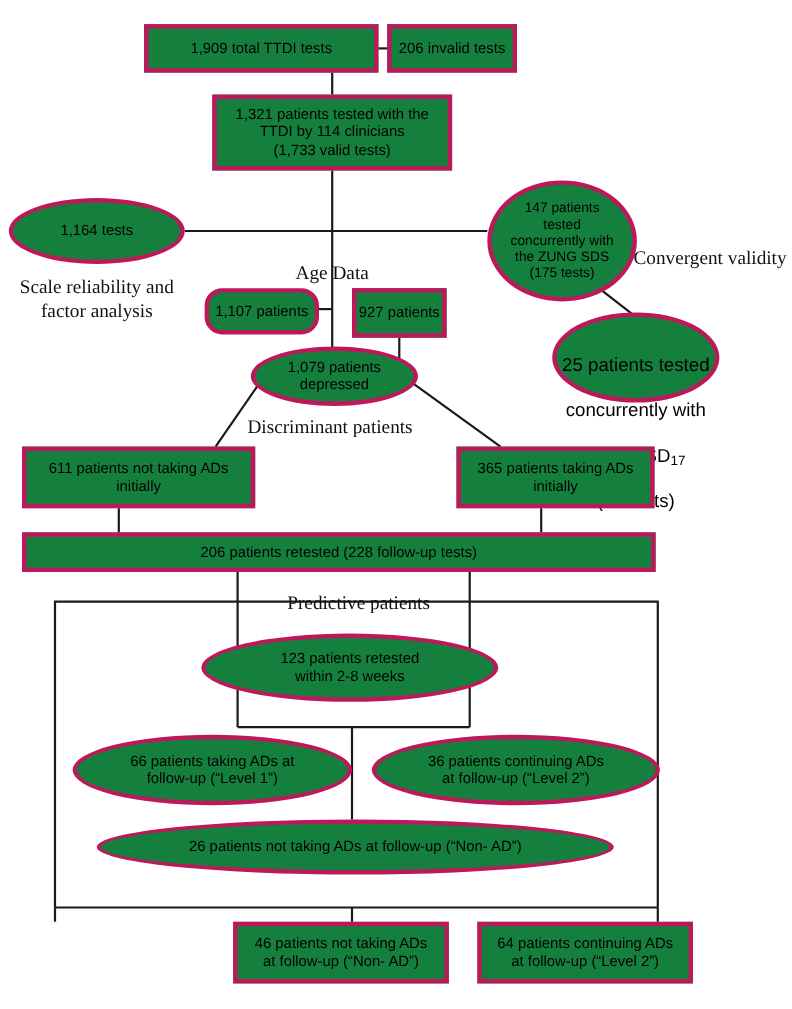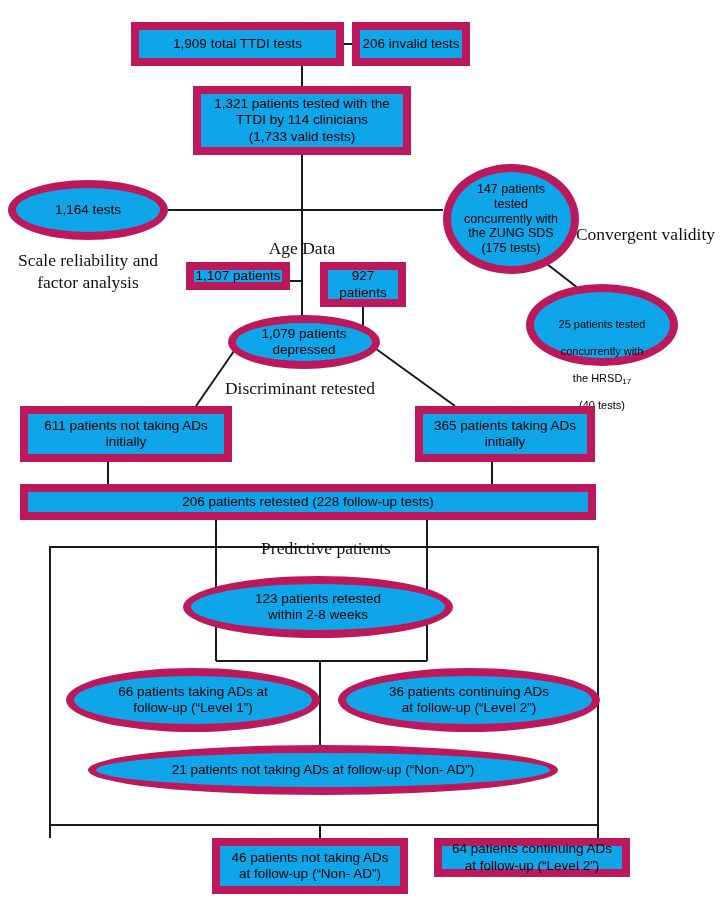--- a/index.html
+++ b/index.html
@@ -13,22 +13,22 @@
     overflow: hidden;
   }
   #diagram {
     position: absolute;
     left: 0; top: 0;
     width: 720px; height: 917px;
   }
   .node {
     position: absolute;
     box-sizing: border-box;
-    background: #0ea5e9;
-    border: 8px solid #be185d;
+    background: #15803d;
+    border: 4px solid #be185d;
     display: flex;
     align-items: center;
     justify-content: center;
     text-align: center;
     font-family: "Liberation Sans", sans-serif;
     font-size: 13.5px;
     line-height: 1.22;
     color: #000;
     white-space: pre-line;
   }
@@ -105,59 +105,59 @@
 factor analysis</div>
 
   <div class="node ellipse" style="left:443px; top:164px; width:136px; height:110px; font-size:12.5px; line-height:1.18;">147 patients
 tested
 concurrently with
 the  ZUNG SDS
 (175 tests)</div>
 
   <div class="label" style="left:573px; top:224px; width:145px;">Convergent validity</div>
 
-  <div class="node ellipse" style="left:526px; top:284px; width:152px; height:82px; font-size:11px; line-height:1.22; display:block; padding-top:13px;">
+  <div class="node ellipse" style="left:502px; top:284px; width:152px; height:82px; font-size:17px; line-height:1.22; display:block; padding-top:13px;">
     <div>25 patients tested</div>
     <div>concurrently with</div>
     <div><span>the HRSD</span><sub>17</sub></div>
     <div>(40 tests)</div>
   </div>
 
   <div class="label" style="left:232px; top:238px; width:140px;">Age Data</div>
 
-  <div class="node box" style="left:186px; top:262px; width:104px; height:28px;">1,107 patients</div>
+  <div class="node box" style="left:186px; top:262px; width:104px; height:42px;border-radius:16px;">1,107 patients</div>
 
   <div class="node box" style="left:320px; top:262px; width:86px; height:45px;">927 patients</div>
 
   <div class="node ellipse" style="left:228px; top:315px; width:152px; height:54px;">1,079 patients
 depressed</div>
 
-  <div class="label" style="left:160px; top:378px; width:280px;">Discriminant retested</div>
+  <div class="label" style="left:160px; top:378px; width:280px;">Discriminant patients</div>
 
   <div class="node box" style="left:20px; top:406px; width:212px; height:56px;">611  patients not taking ADs
 initially</div>
 
   <div class="node box" style="left:415px; top:406px; width:180px; height:56px;">365 patients taking ADs
 initially</div>
 
   <div class="node box" style="left:20px; top:484px; width:576px; height:36px;">206 patients retested (228 follow-up tests)</div>
 
   <div class="label" style="left:196px; top:538px; width:260px;">Predictive patients</div>
 
   <div class="node ellipse" style="left:183px; top:576px; width:270px; height:62px;">123 patients retested
 within 2-8 weeks</div>
 
   <div class="node ellipse" style="left:66px; top:668px; width:254px; height:64px;">66 patients taking ADs at
 follow-up (“Level 1”)</div>
 
   <div class="node ellipse" style="left:338px; top:668px; width:262px; height:64px;">36 patients continuing ADs
 at follow-up (“Level 2”)</div>
 
-  <div class="node ellipse" style="left:88px; top:745px; width:470px; height:50px;">21 patients not taking ADs at follow-up (“Non- AD”)</div>
+  <div class="node ellipse" style="left:88px; top:745px; width:470px; height:50px;">26 patients not taking ADs at follow-up (“Non- AD”)</div>
 
 
   <div class="node box" style="left:212px; top:838px; width:196px; height:56px;">46 patients not taking ADs
 at follow-up (“Non- AD”)</div>
 
-  <div class="node box" style="left:434px; top:838px; width:196px; height:39px;">64 patients continuing ADs
+  <div class="node box" style="left:434px; top:838px; width:196px; height:56px;">64 patients continuing ADs
 at follow-up (“Level 2”)</div>
 
 </div>
 
 </body></html>

